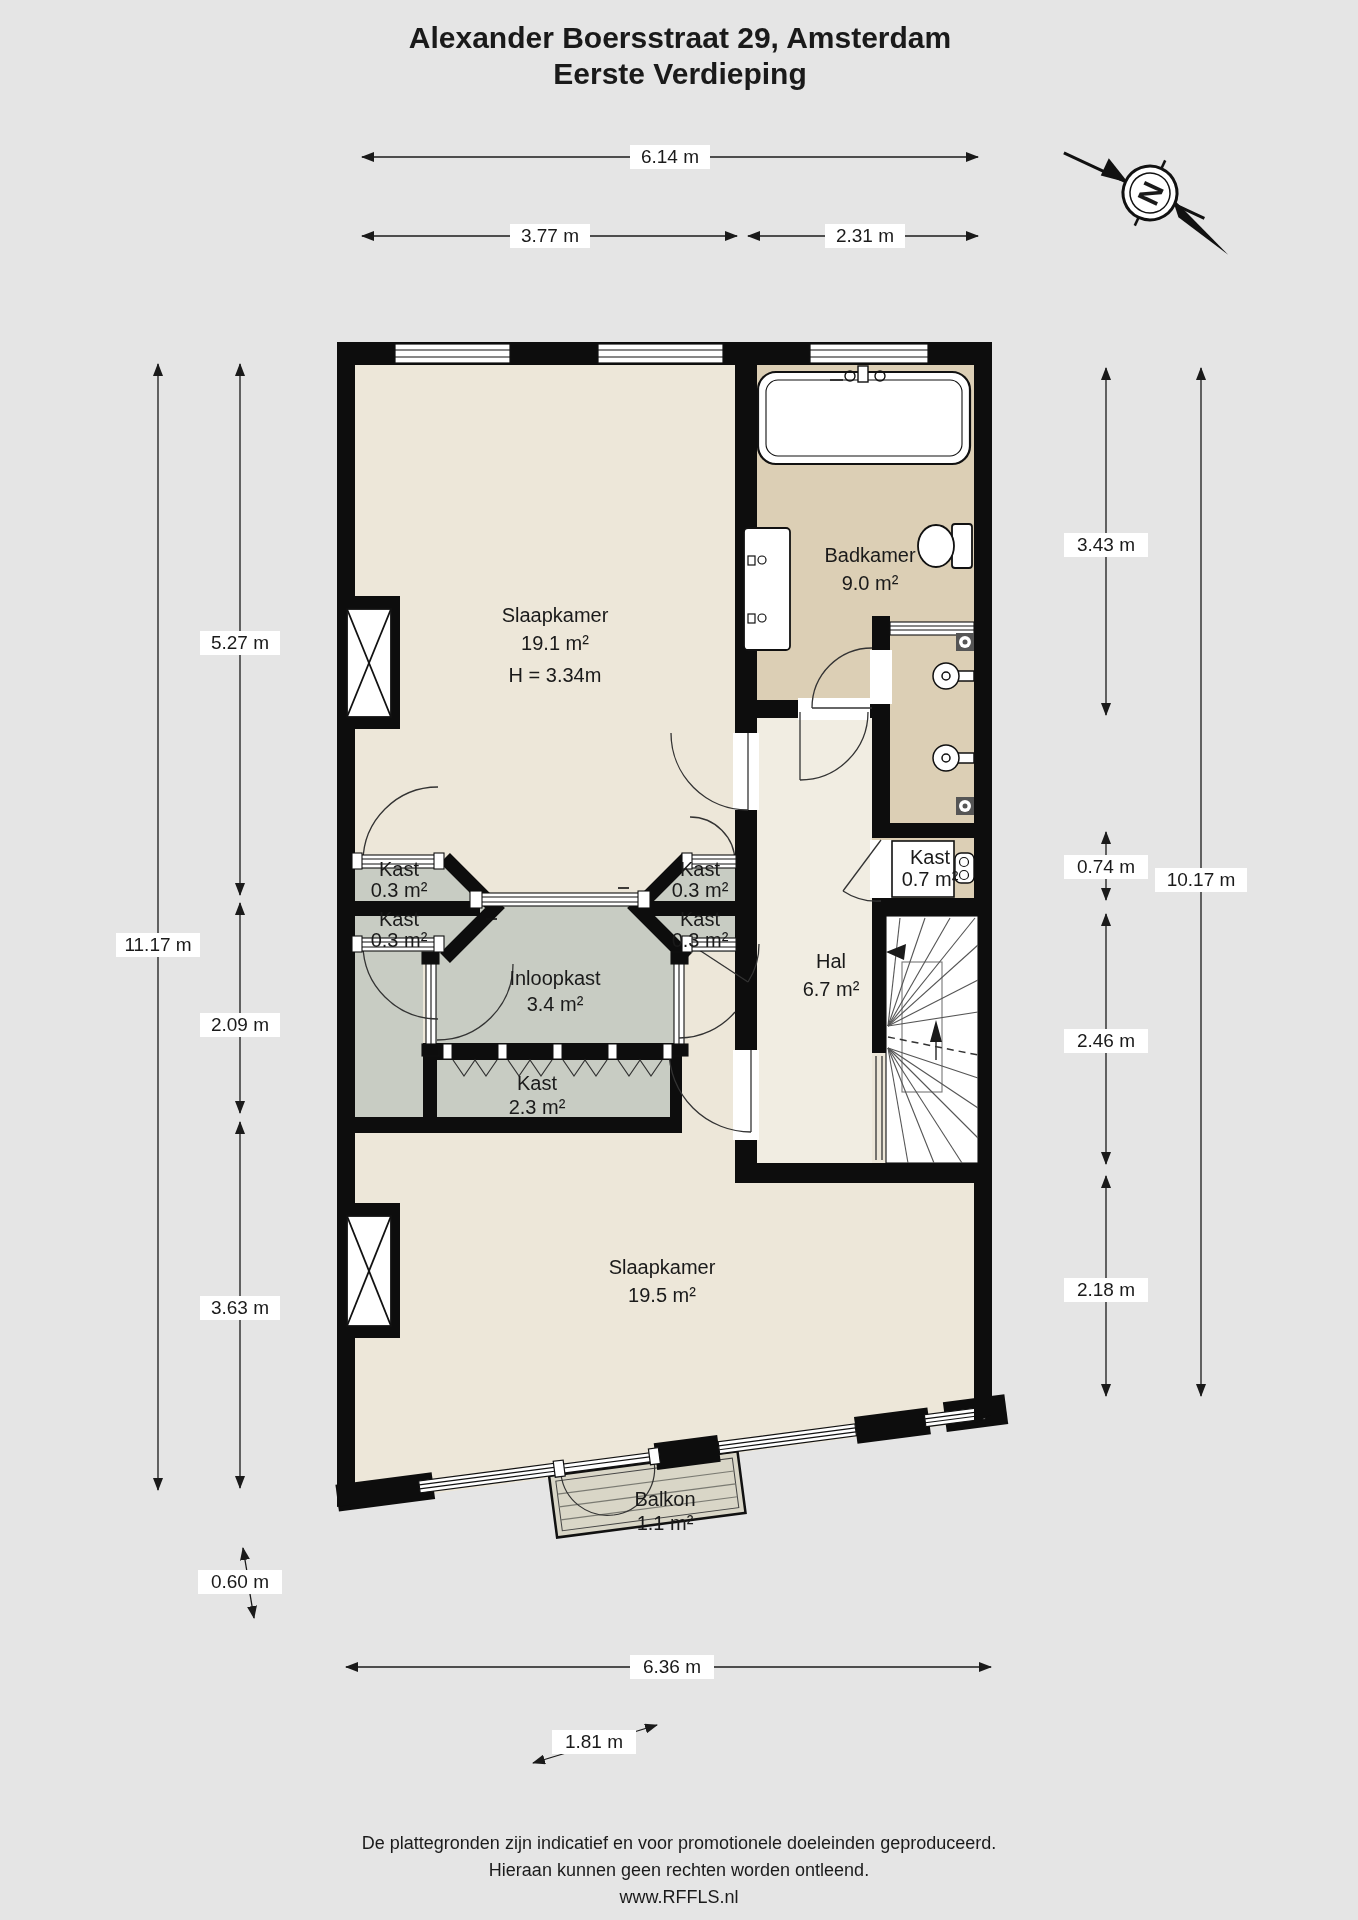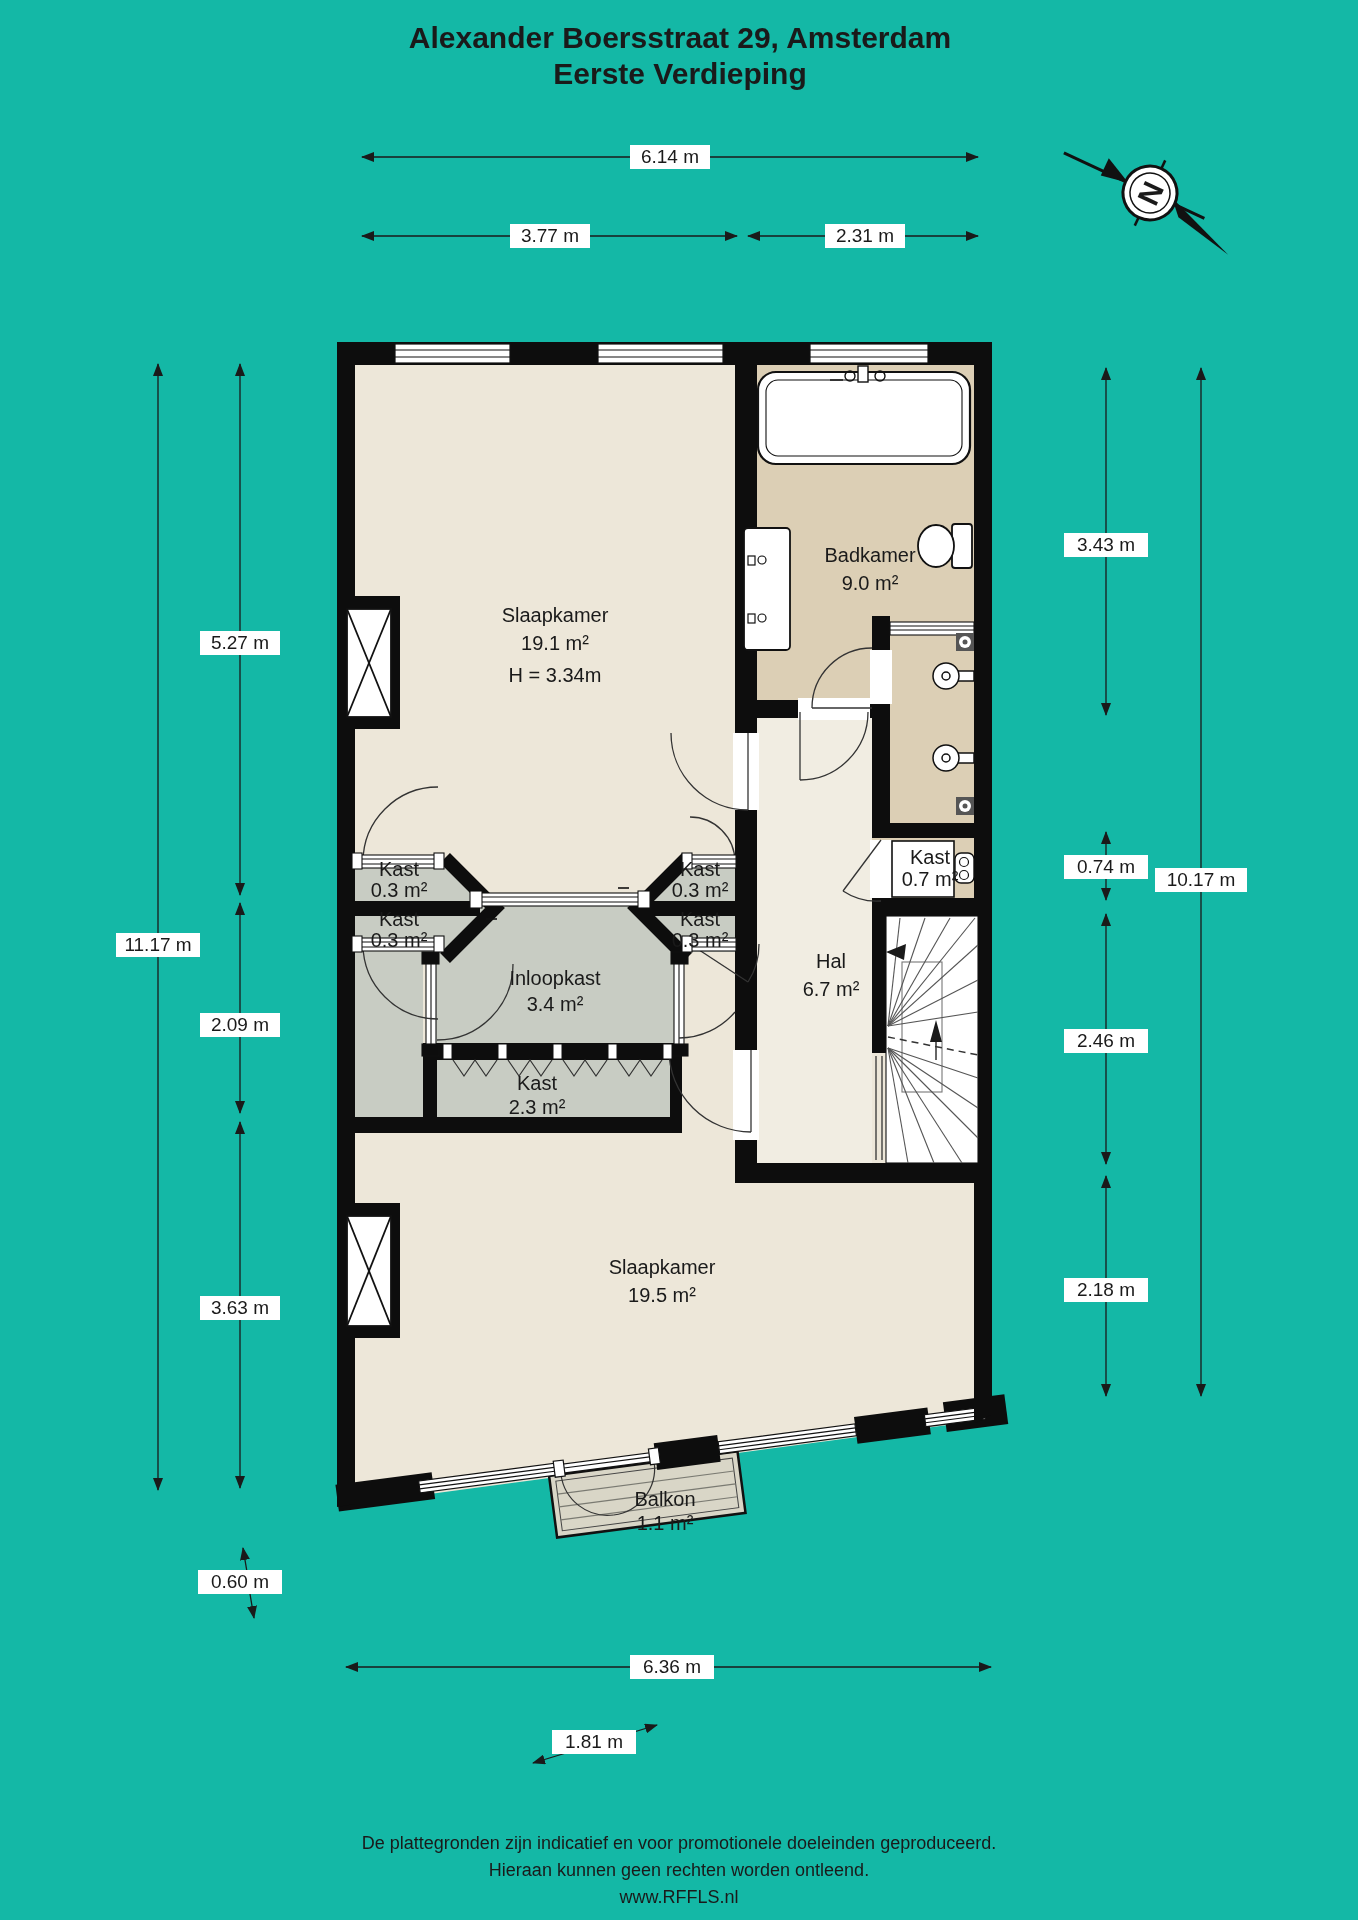--- a/index.html
+++ b/index.html
@@ -1,16 +1,16 @@
 <!DOCTYPE html>
 <html><head>
 <meta charset="utf-8">
 <style>
   html,body{margin:0;padding:0;background:#ffffff;}
-  .page{position:relative;width:1358px;height:1920px;background:#14b8a6;overflow:hidden;
+  .page{position:relative;width:1358px;height:1920px;background:#e5e5e5;overflow:hidden;
         font-family:"Liberation Sans",sans-serif;}
   svg{position:absolute;left:0;top:0;}
   text{font-family:"Liberation Sans","DejaVu Sans",sans-serif;fill:#1a1a1a;}
   .ttl{font-size:30px;font-weight:bold;}
   .room{font-size:20px;}
   .dim{font-size:19px;}
   .foot{font-size:18px;}
   .nlet{font-size:30px;font-weight:bold;}
 </style>
 </head>

